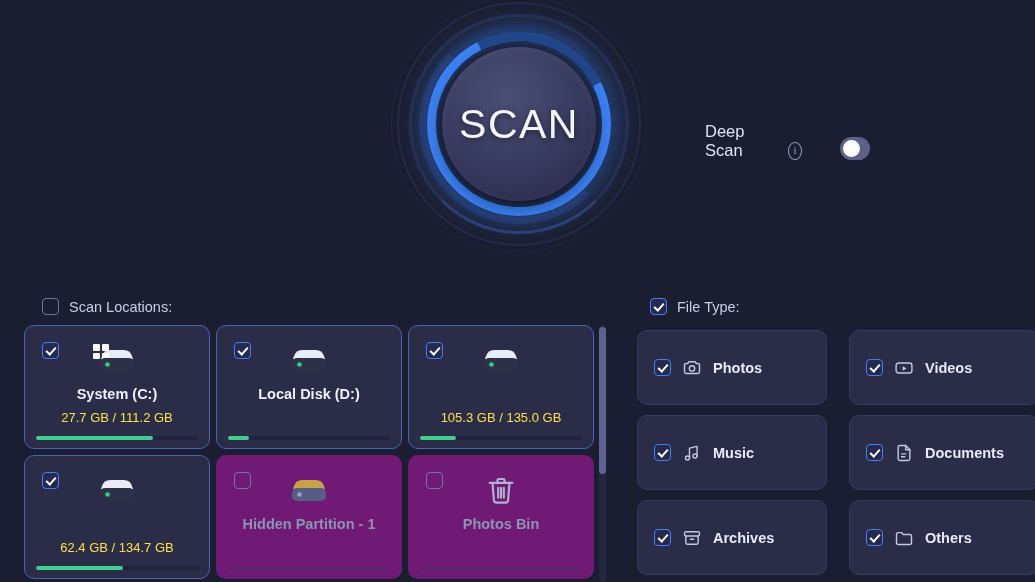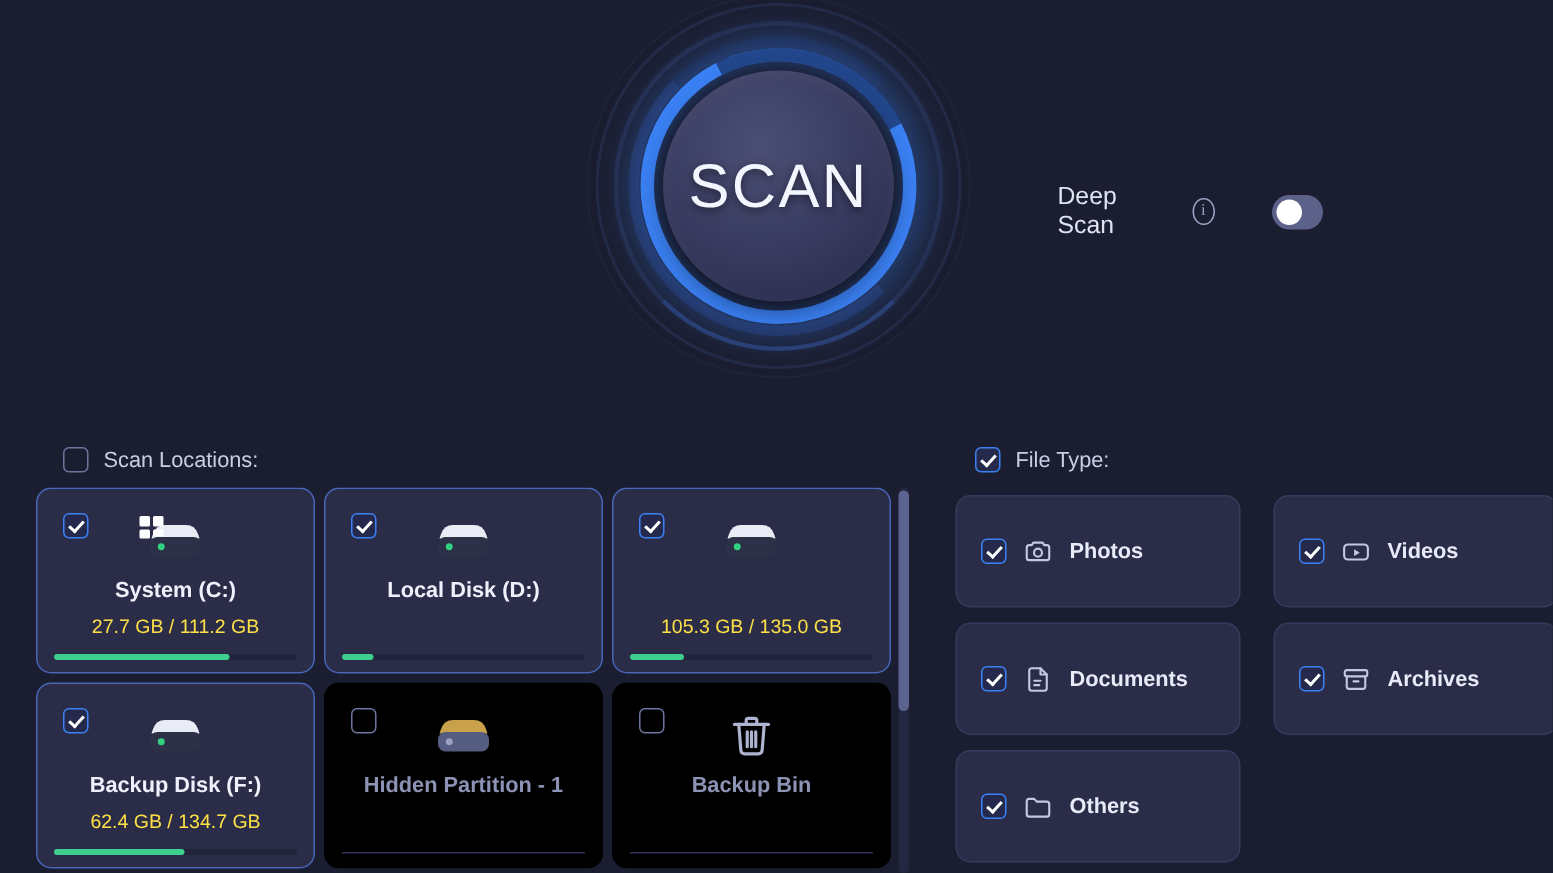--- a/index.html
+++ b/index.html
@@ -4,21 +4,21 @@
 <style>
   html,body{margin:0;padding:0;}
   body{
     width:1035px;height:582px;
     background:#1b1e30;
     font-family:"Liberation Sans",sans-serif;
     overflow:hidden;position:relative;
     -webkit-font-smoothing:antialiased;
   }
   
-  .top{position:absolute;left:0;top:0;width:848px;height:282px;padding-left:34px;}
+  .top{position:absolute;left:0;top:0;width:848px;height:282px;}
 
   .scan-wrap{
     position:absolute;left:389px;top:-6px;width:260px;height:262px;
   }
   
   .arc{position:absolute;border-radius:50%;box-sizing:border-box;}
   .arc1{left:8px;top:8px;width:244px;height:244px;border:2px solid rgba(90,120,200,.14);}
   .arc2{left:20px;top:20px;width:220px;height:220px;border:3px solid rgba(80,110,190,.17);
         border-bottom-color:rgba(70,120,230,.33);}
   .arc3{left:30px;top:30px;width:200px;height:200px;border:7px solid rgba(40,64,130,.40);
@@ -39,21 +39,21 @@
     position:absolute;left:53px;top:53px;width:154px;height:154px;border-radius:50%;
     background:radial-gradient(circle at 42% 32%,#4c4f74 0%,#3b3e63 45%,#2d3052 78%,#262845 100%);
     box-shadow:inset 0 2px 10px rgba(255,255,255,.06),0 6px 18px rgba(0,0,0,.45);
     display:flex;align-items:center;justify-content:center;cursor:pointer;
   }
   .scan-btn span{
     color:#f3f5ff;font-size:41px;letter-spacing:1.5px;font-weight:400;
     text-shadow:0 2px 6px rgba(0,0,0,.5);
   }
 
-  .deep{position:absolute;left:705px;top:122px;display:flex;align-items:center;gap:26px;}
+  .deep{position:absolute;left:705px;top:122px;display:flex;align-items:flex-end;gap:26px;}
   .deep-label{color:#dfe3f2;font-size:16.5px;}
   .info-icon{width:16px;height:16px;border-radius:50%;border:1.4px solid #9aa2c2;
     color:#9aa2c2;font-size:11px;line-height:14px;text-align:center;font-family:"Liberation Serif",serif;}
   .toggle{width:44px;height:23px;border-radius:12px;background:#5b6188;position:relative;cursor:pointer;margin-left:12px;}
   .toggle .knob{position:absolute;left:3px;top:3px;width:17px;height:17px;border-radius:50%;background:#fff;}
 
   
   .sec{position:absolute;display:flex;align-items:center;gap:10px;justify-content:flex-end;}
   .sec-loc{left:42px;top:298px;}
   .sec-ft{left:650px;top:298px;}
@@ -66,21 +66,21 @@
       border:solid #fff;border-width:0 2px 2px 0;transform:rotate(42deg);}
 
   
   .loc-panel{position:absolute;left:24px;top:325px;width:580px;height:257px;overflow:hidden;}
   .loc-grid{display:grid;grid-template-columns:repeat(3,186px);gap:6px;}
   .card{
     height:124px;border-radius:10px;background:#2a2c48;border:1px solid #393c5e;
     position:relative;box-sizing:border-box;cursor:pointer;overflow:hidden;
   }
   .card.sel{border-color:#4766b6;}
-  .card.dim{background:#000000;border-color:#32355400;}
+  .card.dim{background:#701a75;border-color:#32355400;}
   .card .cb{position:absolute;left:17px;top:16px;}
   .drv{position:absolute;left:50%;top:16px;transform:translateX(-50%);}
   .c-name{position:absolute;left:0;right:0;top:60px;text-align:center;color:#eef1fb;
     font-size:14.5px;font-weight:bold;}
   .c-name.dim,.c-sub.dim{color:#8d93b4;font-weight:bold;}
   .c-sub{position:absolute;left:0;right:0;top:84px;text-align:center;color:#fde047;font-size:13px;}
   .c-sub.dim{font-weight:normal;}
   .bar{position:absolute;left:11px;right:11px;bottom:8px;height:4px;border-radius:3px;background:#22243c;}
   .bar i{display:block;height:100%;border-radius:3px;background:#3ecf8e;}
   .divider{position:absolute;left:11px;right:11px;bottom:9px;height:1px;background:#32355a;}
@@ -176,21 +176,20 @@
           <i style="width:22%"></i>
         </div>
       </div>
       <div class="card sel">
         <div class="cb on"></div>
         <div class="drv"><svg width="54" height="40" viewBox="0 0 54 40">
             <path d="M12 14 q2-6 8-6 h14 q6 0 8 6 l1 3 H11 z" fill="#e9ecf5"></path>
             <rect x="10" y="16" width="34" height="13" rx="5" fill="#2c3147"></rect>
             <circle cx="17.5" cy="22.5" r="2.3" fill="#35d07f"></circle>
           </svg></div>
-        <div class="c-name">Backup Disk (F:)</div>
         <div class="c-sub">62.4 GB / 134.7 GB</div>
         <div class="bar">
           <i style="width:54%"></i>
         </div>
       </div>
       <div class="card dim">
         <div class="cb"></div>
         <div class="drv"><svg width="54" height="40" viewBox="0 0 54 40">
             <path d="M12 14 q2-6 8-6 h14 q6 0 8 6 l1 3 H11 z" fill="#c9a14a"></path>
             <rect x="10" y="16" width="34" height="13" rx="5" fill="#565d82"></rect>
@@ -200,21 +199,21 @@
         <div class="divider"></div>
       </div>
       <div class="card dim">
         <div class="cb"></div>
         <div class="drv"><svg width="34" height="36" viewBox="0 0 24 24" fill="none" stroke="#aeb4cf" stroke-width="1.5" stroke-linecap="round" stroke-linejoin="round">
             <path d="M4 7h16"></path>
             <path d="M9.5 7V5.2a1 1 0 0 1 1-1h3a1 1 0 0 1 1 1V7"></path>
             <path d="M6 7l1 12.2a1.8 1.8 0 0 0 1.8 1.7h6.4a1.8 1.8 0 0 0 1.8-1.7L18 7"></path>
             <path d="M10 10.5v7M12 10.5v7M14 10.5v7"></path>
           </svg></div>
-        <div class="c-name dim">Backup Bin</div>
+        <div class="c-name dim">Photos Bin</div>
         <div class="divider"></div>
       </div>
     </div>
 </div>
 <div class="scroll-track"></div>
 <div class="scroll-thumb"></div>
 
 <div class="ft-grid" id="ft-grid">
     <div class="ft">
       <div class="cb on"></div>
@@ -228,20 +227,31 @@
     </div>
     <div class="ft">
       <div class="cb on"></div>
       <div class="ic">
         <svg width="20" height="20" viewBox="0 0 24 24" fill="none" stroke="currentColor" stroke-width="1.7" stroke-linecap="round" stroke-linejoin="round">
           <rect x="2.5" y="6" width="19" height="12" rx="3"></rect>
           <path d="M10.5 9.8l4.5 2.7-4.5 2.7z" fill="currentColor" stroke="none"></path>
         </svg>
       </div>
       <div class="ft-label">Videos</div>
+    </div>
+    <div class="ft">
+      <div class="cb on"></div>
+      <div class="ic">
+        <svg width="20" height="20" viewBox="0 0 24 24" fill="none" stroke="currentColor" stroke-width="1.7" stroke-linecap="round" stroke-linejoin="round">
+          <path d="M9 18V6.2l9-2.1v11.4"></path>
+          <circle cx="6.6" cy="18" r="2.4"></circle>
+          <circle cx="15.6" cy="15.5" r="2.4"></circle>
+        </svg>
+      </div>
+      <div class="ft-label">Music</div>
     </div>
     <div class="ft">
       <div class="cb on"></div>
       <div class="ic">
         <svg width="20" height="20" viewBox="0 0 24 24" fill="none" stroke="currentColor" stroke-width="1.7" stroke-linecap="round" stroke-linejoin="round">
           <path d="M14 3H7a2 2 0 0 0-2 2v14a2 2 0 0 0 2 2h10a2 2 0 0 0 2-2V8z"></path>
           <path d="M14 3v5h5"></path>
           <path d="M9 13h5M9 16.5h4"></path>
         </svg>
       </div>

